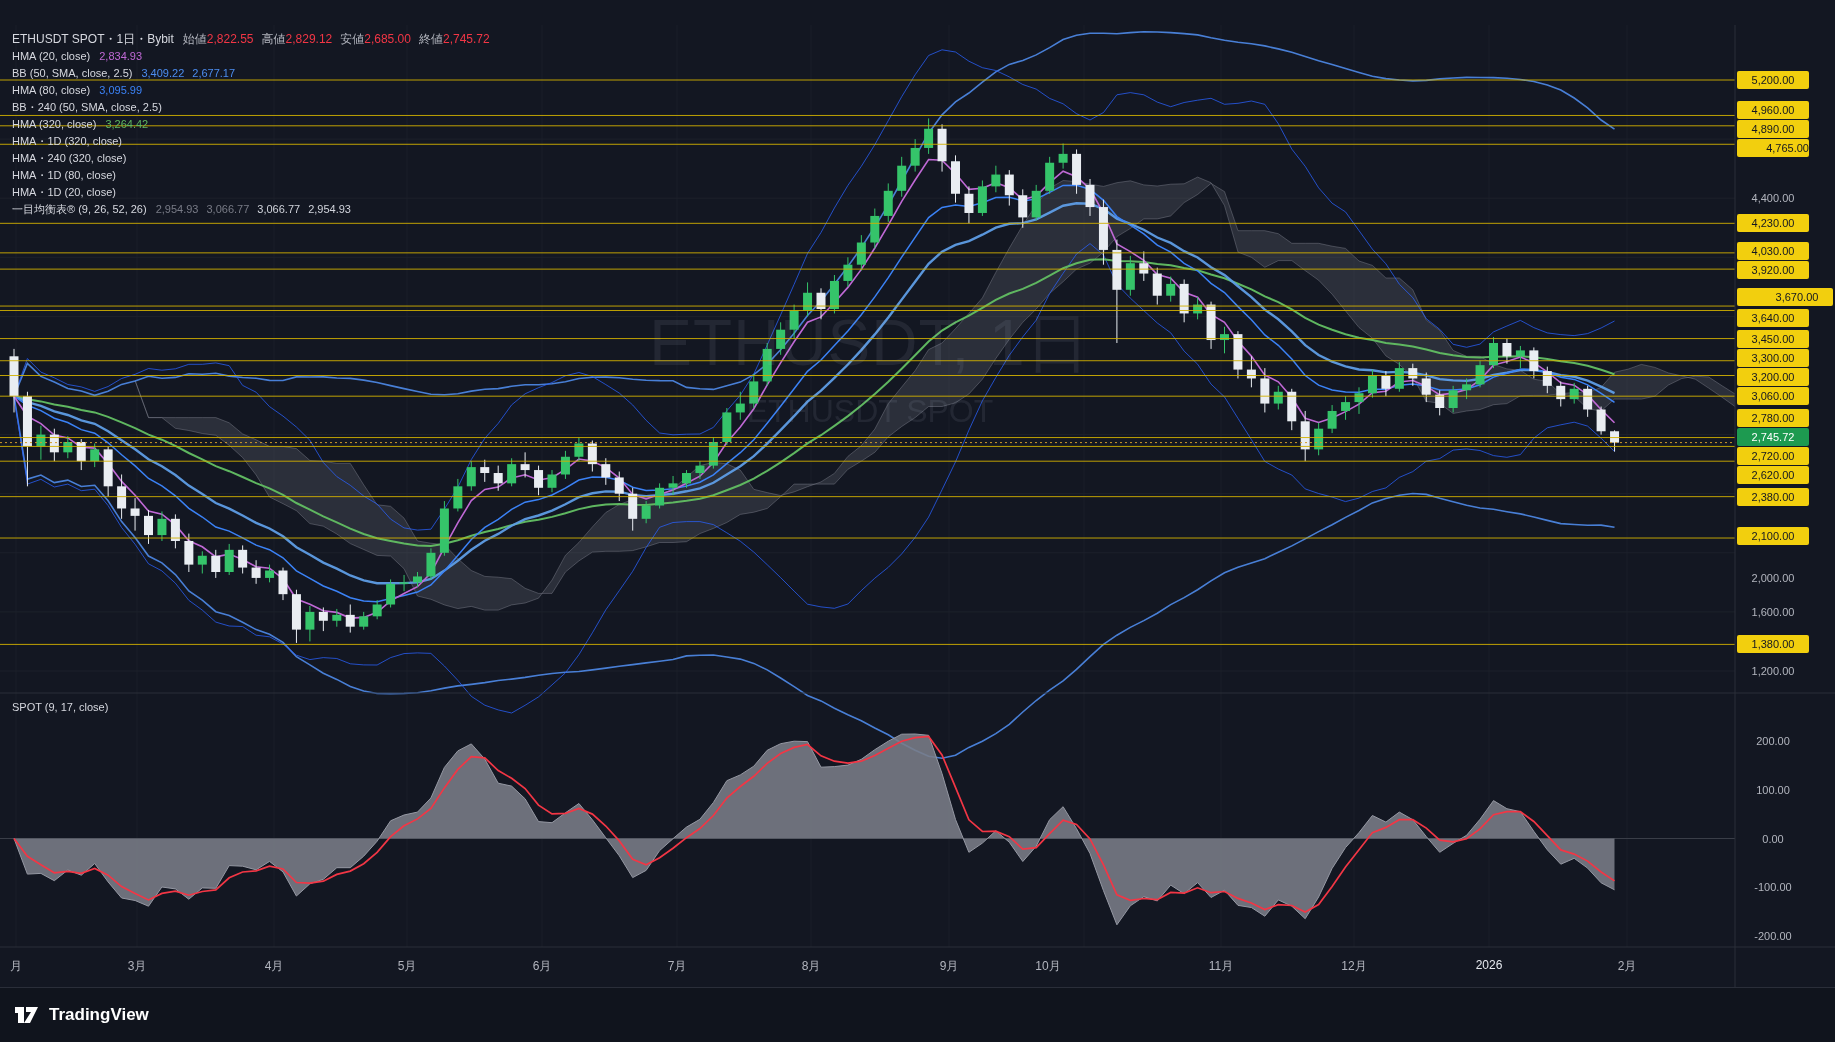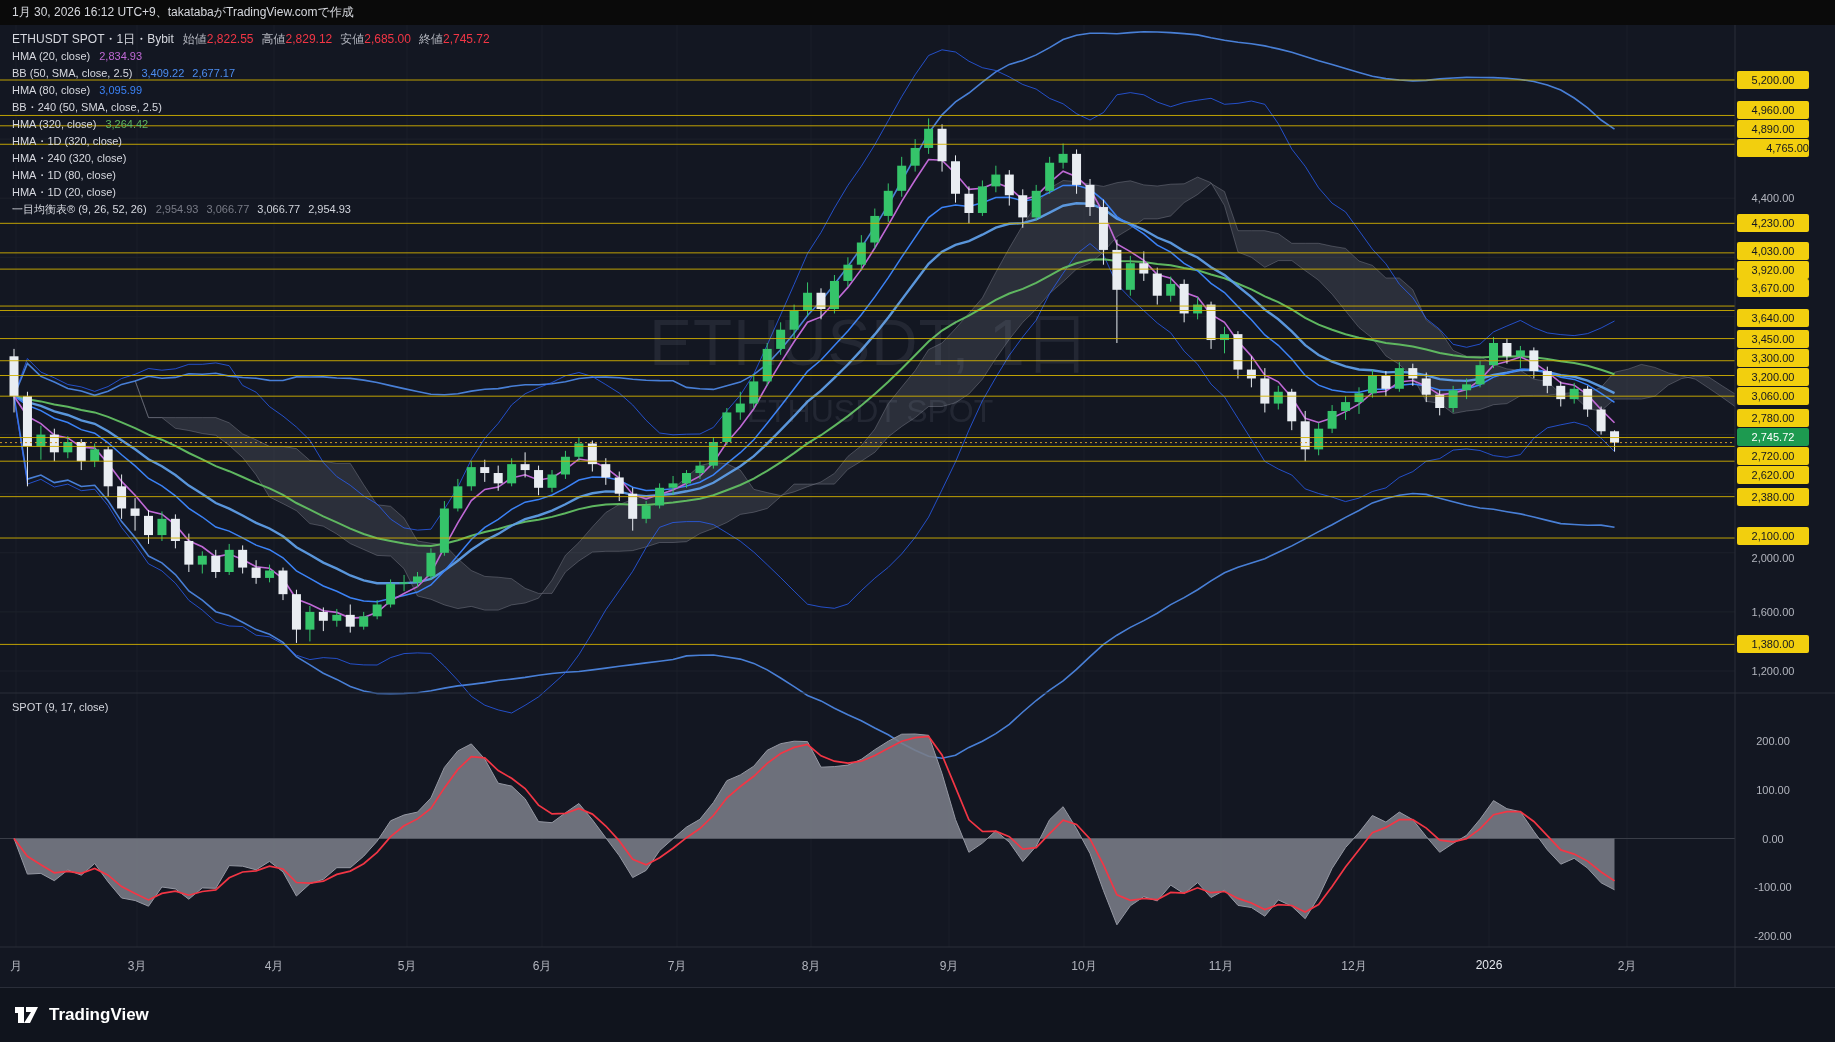--- a/index.html
+++ b/index.html
@@ -32,23 +32,20 @@
   .footer{position:absolute;left:0;top:987px;width:1835px;height:55px;background:#10141d;
           border-top:1px solid #2a2e39;display:flex;align-items:center;padding-left:14px;
           box-sizing:border-box;z-index:6;}
   .brand{color:#ffffff;font-weight:bold;font-size:17px;margin-left:9px;}
   .logo{display:flex;align-items:center;}
 </style>
 </head>
 <body>
 
 <div id="app">
-  <div class="topbar">
-    <span>1月 30, 2026 16:12 UTC+9、takatabaがTradingView.comで作成</span>
-  </div>
 
   <svg id="chart-svg" width="1835" height="1042">
       <defs>
         <clipPath id="plot">
           <rect x="0" y="25" width="1735" height="922"></rect>
         </clipPath>
       </defs>
       <g clip-path="url(#plot)">
         <line x1="16" y1="25" x2="16" y2="947" stroke="#1b1f29" stroke-width="1"></line>
         <line x1="137" y1="25" x2="137" y2="947" stroke="#1b1f29" stroke-width="1"></line>
@@ -377,52 +374,52 @@
 
   <div id="price-axis">
       <div class="pl yellow" style="top: 46px;">5,200.00</div>
       <div class="pl yellow" style="top: 75.5113px;">4,960.00</div>
       <div class="pl yellow" style="top: 94.5113px;">4,890.00</div>
       <div class="pl yellow" style="top: 114px; text-align: right;">4,765.00</div>
       <div class="pl plain" style="top: 164.2px;">4,400.00</div>
       <div class="pl yellow" style="top: 189.317px;">4,230.00</div>
       <div class="pl yellow" style="top: 217.494px;">4,030.00</div>
       <div class="pl yellow" style="top: 236.494px;">3,920.00</div>
-      <div class="pl yellow" style="top: 254px;">3,670.00</div>
+      <div class="pl yellow" style="top: 263px; padding-left: 24px;">3,670.00</div>
       <div class="pl yellow" style="top: 283.774px;">3,640.00</div>
       <div class="pl yellow" style="top: 304.562px;">3,450.00</div>
       <div class="pl yellow" style="top: 324.47px;">3,300.00</div>
       <div class="pl yellow" style="top: 343.47px;">3,200.00</div>
       <div class="pl yellow" style="top: 362.47px;">3,060.00</div>
       <div class="pl yellow" style="top: 384.447px;">2,780.00</div>
       <div class="pl current" style="top: 403.447px;">2,745.72</div>
       <div class="pl yellow" style="top: 422.447px;">2,720.00</div>
       <div class="pl yellow" style="top: 441.447px;">2,620.00</div>
       <div class="pl yellow" style="top: 462.655px;">2,380.00</div>
       <div class="pl yellow" style="top: 501.912px;">2,100.00</div>
-      <div class="pl plain" style="top: 524px;">2,000.00</div>
+      <div class="pl plain" style="top: 544px;">2,000.00</div>
       <div class="pl plain" style="top: 577.9px;">1,600.00</div>
       <div class="pl yellow" style="top: 610.405px;">1,380.00</div>
       <div class="pl plain" style="top: 637px;">1,200.00</div>
       <div class="pl plain" style="top: 706.7px;">200.00</div>
       <div class="pl plain" style="top: 755.6px;">100.00</div>
       <div class="pl plain" style="top: 804.5px;">0.00</div>
       <div class="pl plain" style="top: 853.4px;">-100.00</div>
       <div class="pl plain" style="top: 902.3px;">-200.00</div>
     </div>
   <div id="time-axis">
       <div class="tl" style="left: 16px;">月</div>
       <div class="tl" style="left: 137px;">3月</div>
       <div class="tl" style="left: 274px;">4月</div>
       <div class="tl" style="left: 407px;">5月</div>
       <div class="tl" style="left: 542px;">6月</div>
       <div class="tl" style="left: 677px;">7月</div>
       <div class="tl" style="left: 811px;">8月</div>
       <div class="tl" style="left: 949px;">9月</div>
-      <div class="tl" style="left: 1084px;">10月</div>
+      <div class="tl" style="left: 1048px;">10月</div>
       <div class="tl" style="left: 1221px;">11月</div>
       <div class="tl" style="left: 1354px;">12月</div>
       <div class="tl strong" style="left: 1489px;">2026</div>
       <div class="tl" style="left: 1627px;">2月</div>
     </div>
 
   <div class="footer">
     <span class="logo">
       <svg width="26" height="22" viewBox="0 0 26 22">
         <path d="M1 3 h9 v16 h-6 v-10 h-3 z" fill="#ffffff"></path>

